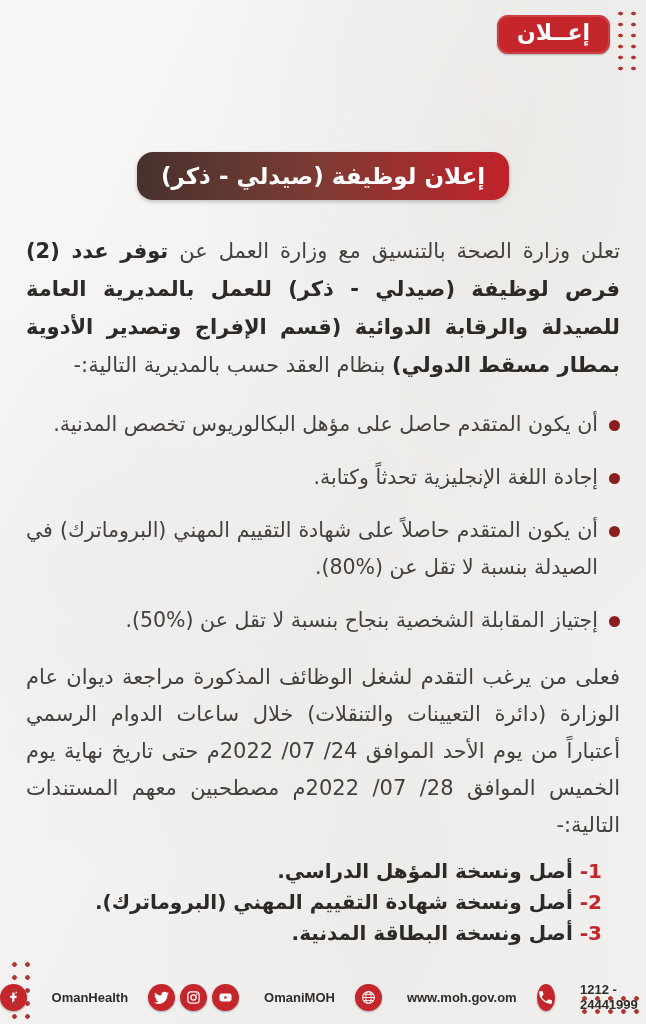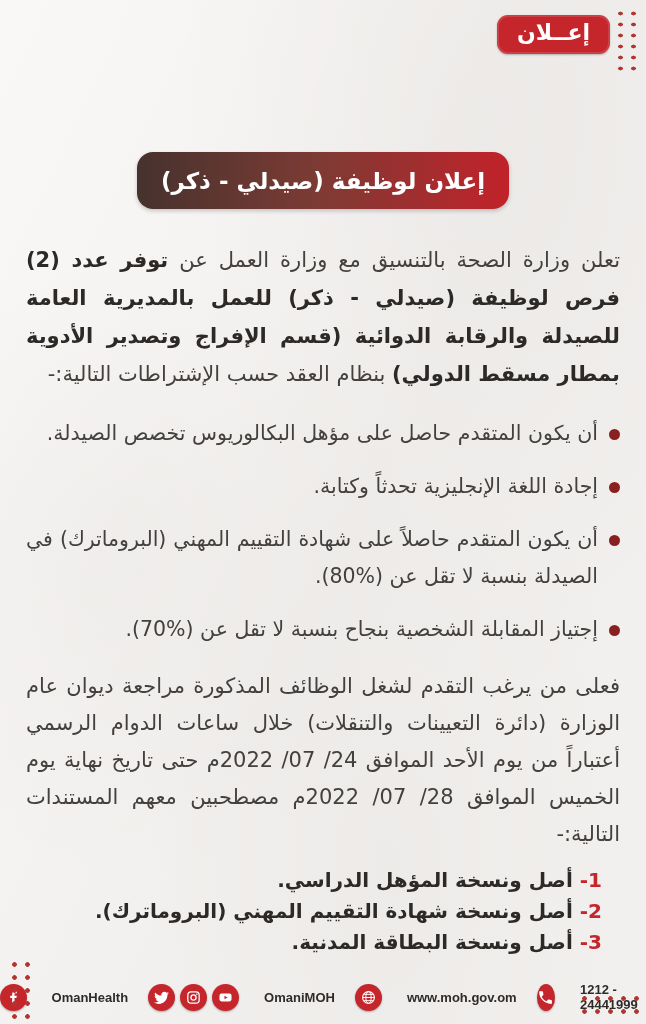--- a/index.html
+++ b/index.html
@@ -35,21 +35,21 @@
   }
   .date-row{
     position:absolute;top:68px;right:8px;direction:rtl;display:flex;align-items:center;gap:7px;
   }
   .ring{width:15px;height:15px;border:5px solid #c0272d;border-radius:50%;}
   .small-circle{width:8px;height:8px;border:2.5px solid #c6c0bd;border-radius:50%;}
   .date-text{color:#c0272d;font-weight:bold;font-size:17px;}
 
   
   .banner{
-    width:372px;height:57px;margin:152px auto 0;border-radius:16px;
+    width:372px;height:48px;margin:152px auto 0;border-radius:16px;
     background:linear-gradient(to right, #46322e 0%, #7c3b34 48%, #c2222a 100%);
     color:#fff;font-size:23px;font-weight:bold;direction:rtl;
     display:flex;align-items:center;justify-content:center;
     box-shadow:0 2px 4px rgba(0,0,0,.2);
   }
 
   
   .para{
     direction:rtl;text-align:justify;margin:32px 26px 0;
     font-size:21px;line-height:38px;color:#44403d;
@@ -91,38 +91,38 @@
 
   <div class="badge">
     <span>إعــلان</span>
   </div>
 
 
   <div class="banner">
     <span>إعلان لوظيفة (صيدلي - ذكر)</span>
   </div>
 
-  <p class="para"><span>تعلن وزارة الصحة بالتنسيق مع وزارة العمل عن </span><b>توفر عدد (2) فرص لوظيفة (صيدلي - ذكر) للعمل بالمديرية العامة للصيدلة والرقابة الدوائية (قسم الإفراج وتصدير الأدوية بمطار مسقط الدولي)</b><span> بنظام العقد حسب الإشتراطات التالية:-</span></p>
+  <p class="para"><span>تعلن وزارة الصحة بالتنسيق مع وزارة العمل عن </span><b>توفر عدد (2) فرص لوظيفة (صيدلي - ذكر) للعمل بالمديرية العامة للصيدلة والرقابة الدوائية (قسم الإفراج وتصدير الأدوية بمطار مسقط الدولي)</b><span> بنظام العقد حسب بالمديرية التالية:-</span></p>
 
   <ul class="reqs">
     <li>
       <span class="bullet"></span>
-      <span class="txt">أن يكون المتقدم حاصل على مؤهل البكالوريوس تخصص الصيدلة.</span>
+      <span class="txt">أن يكون المتقدم حاصل على مؤهل البكالوريوس تخصص المدنية.</span>
     </li>
     <li>
       <span class="bullet"></span>
       <span class="txt">إجادة اللغة الإنجليزية تحدثاً وكتابة.</span>
     </li>
     <li>
       <span class="bullet"></span>
       <span class="txt">أن يكون المتقدم حاصلاً على شهادة التقييم المهني (البروماترك) في الصيدلة بنسبة لا تقل عن (%80).</span>
     </li>
     <li>
       <span class="bullet"></span>
-      <span class="txt">إجتياز المقابلة الشخصية بنجاح بنسبة لا تقل عن (%70).</span>
+      <span class="txt">إجتياز المقابلة الشخصية بنجاح بنسبة لا تقل عن (%50).</span>
     </li>
   </ul>
 
   <p class="para apply">فعلى من يرغب التقدم لشغل الوظائف المذكورة مراجعة ديوان عام الوزارة (دائرة التعيينات والتنقلات) خلال ساعات الدوام الرسمي أعتباراً من يوم الأحد الموافق 24/ 07/ 2022م حتى تاريخ نهاية يوم الخميس الموافق 28/ 07/ 2022م مصطحبين معهم المستندات التالية:-</p>
 
   <div class="docs">
     <div class="doc"><span class="num">1-</span> <span>أصل ونسخة المؤهل الدراسي.</span></div>
     <div class="doc"><span class="num">2-</span> <span>أصل ونسخة شهادة التقييم المهني (البروماترك).</span></div>
     <div class="doc"><span class="num">3-</span> <span>أصل ونسخة البطاقة المدنية.</span></div>
   </div>

